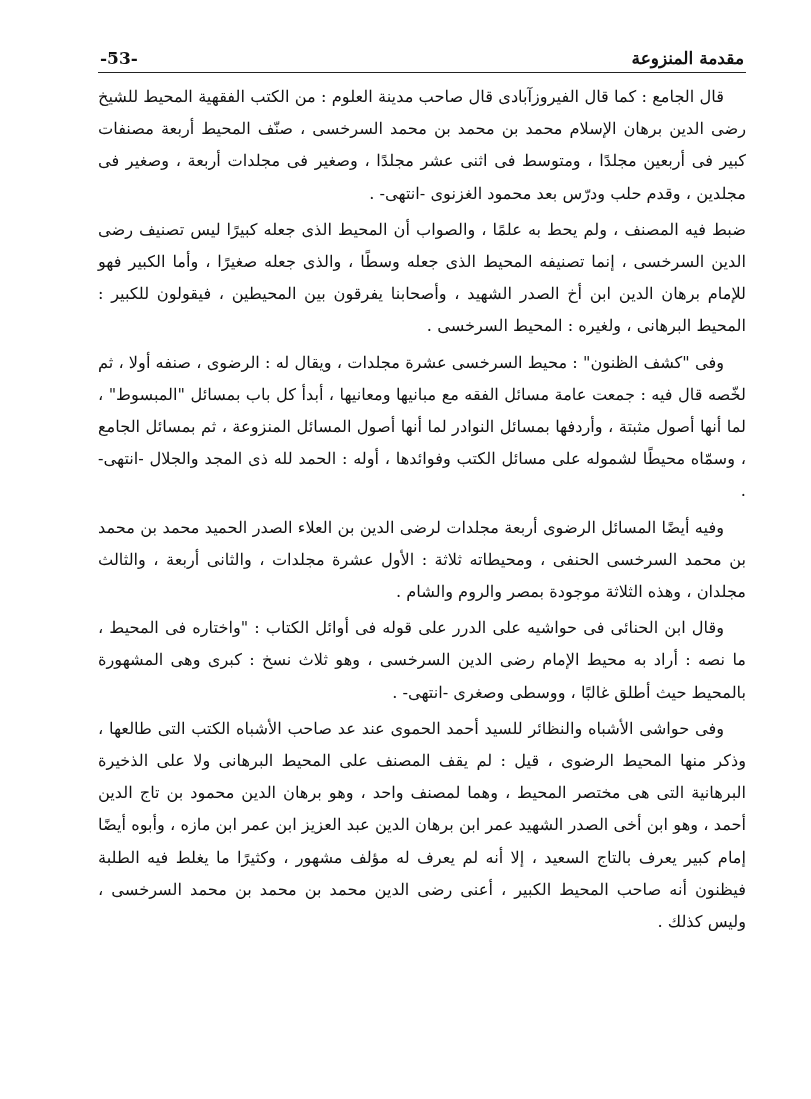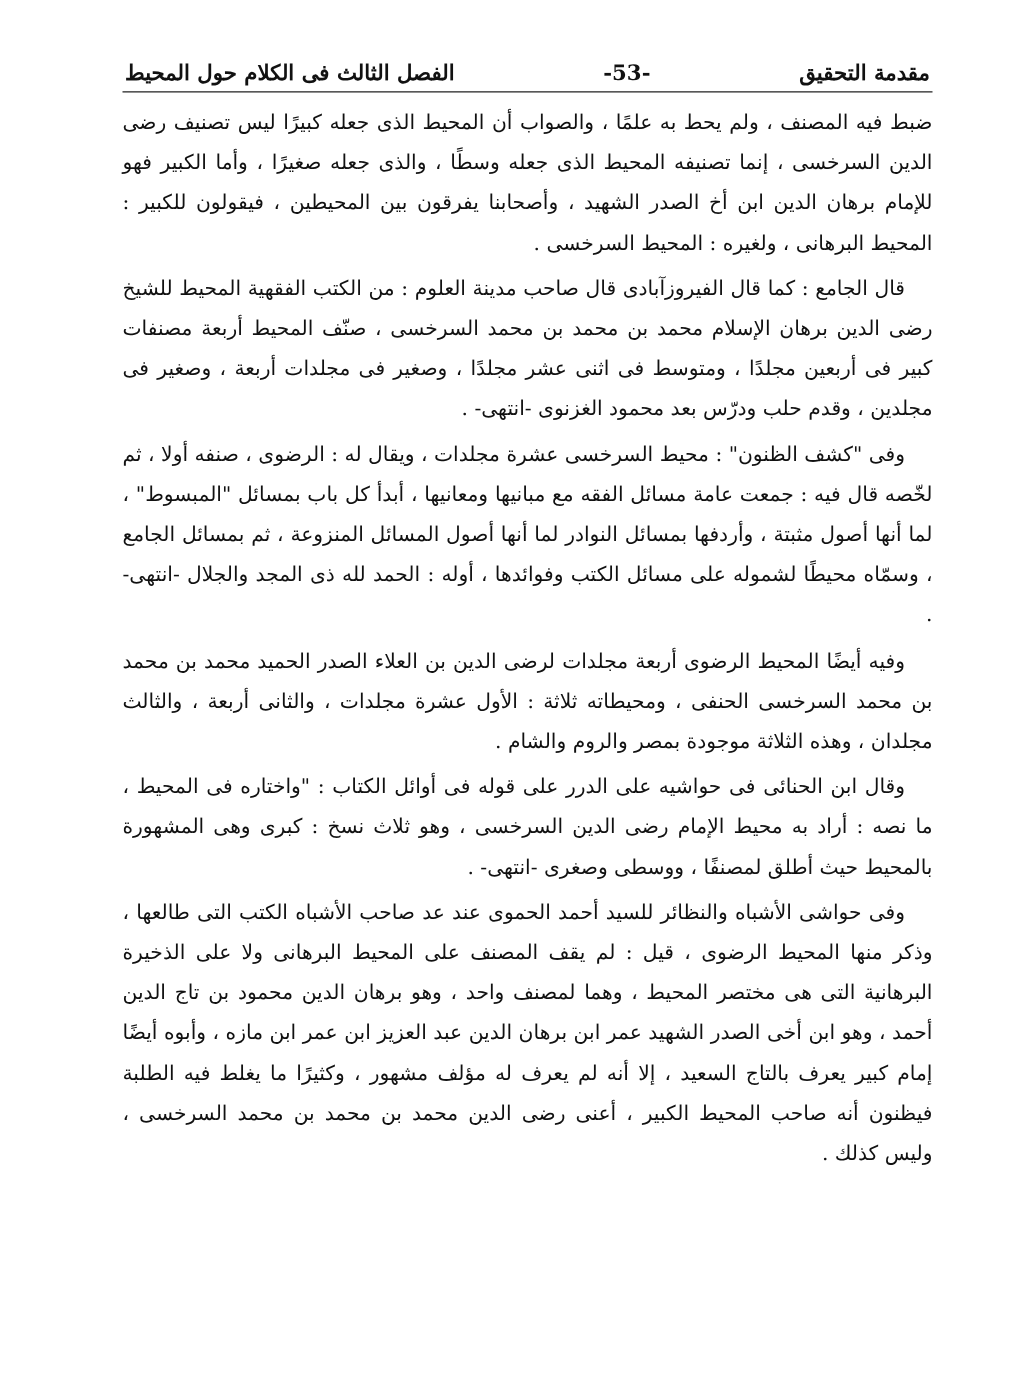--- a/index.html
+++ b/index.html
@@ -20,24 +20,23 @@
     text-align-last: right; margin: 0 0 4px 0;
   }
   .para.indent { text-indent: 22px; }
   .para.last { text-align-last: right; }
 </style>
 </head>
 <body>
 
 <div class="page">
   <div class="header">
-    <span>مقدمة التحقيق</span>
+    <span>مقدمة المنزوعة</span>
     <span class="pnum">-53-</span>
-    <span>الفصل الثالث فى الكلام حول المحيط</span>
   </div>
 
+  <p class="para indent">قال الجامع : كما قال الفيروزآبادى قال صاحب مدينة العلوم : من الكتب الفقهية المحيط للشيخ رضى الدين برهان الإسلام محمد بن محمد بن محمد السرخسى ، صنّف المحيط أربعة مصنفات كبير فى أربعين مجلدًا ، ومتوسط فى اثنى عشر مجلدًا ، وصغير فى مجلدات أربعة ، وصغير فى مجلدين ، وقدم حلب ودرّس بعد محمود الغزنوى -انتهى- .</p>
   <p class="para">ضبط فيه المصنف ، ولم يحط به علمًا ، والصواب أن المحيط الذى جعله كبيرًا ليس تصنيف رضى الدين السرخسى ، إنما تصنيفه المحيط الذى جعله وسطًا ، والذى جعله صغيرًا ، وأما الكبير فهو للإمام برهان الدين ابن أخ الصدر الشهيد ، وأصحابنا يفرقون بين المحيطين ، فيقولون للكبير : المحيط البرهانى ، ولغيره : المحيط السرخسى .</p>
-  <p class="para indent">قال الجامع : كما قال الفيروزآبادى قال صاحب مدينة العلوم : من الكتب الفقهية المحيط للشيخ رضى الدين برهان الإسلام محمد بن محمد بن محمد السرخسى ، صنّف المحيط أربعة مصنفات كبير فى أربعين مجلدًا ، ومتوسط فى اثنى عشر مجلدًا ، وصغير فى مجلدات أربعة ، وصغير فى مجلدين ، وقدم حلب ودرّس بعد محمود الغزنوى -انتهى- .</p>
   <p class="para indent">وفى "كشف الظنون" : محيط السرخسى عشرة مجلدات ، ويقال له : الرضوى ، صنفه أولا ، ثم لخّصه قال فيه : جمعت عامة مسائل الفقه مع مبانيها ومعانيها ، أبدأ كل باب بمسائل "المبسوط" ، لما أنها أصول مثبتة ، وأردفها بمسائل النوادر لما أنها أصول المسائل المنزوعة ، ثم بمسائل الجامع ، وسمّاه محيطًا لشموله على مسائل الكتب وفوائدها ، أوله : الحمد لله ذى المجد والجلال -انتهى- .</p>
-  <p class="para indent">وفيه أيضًا المحيط الرضوى أربعة مجلدات لرضى الدين بن العلاء الصدر الحميد محمد بن محمد بن محمد السرخسى الحنفى ، ومحيطاته ثلاثة : الأول عشرة مجلدات ، والثانى أربعة ، والثالث مجلدان ، وهذه الثلاثة موجودة بمصر والروم والشام .</p>
-  <p class="para indent">وقال ابن الحنائى فى حواشيه على الدرر على قوله فى أوائل الكتاب : "واختاره فى المحيط ، ما نصه : أراد به محيط الإمام رضى الدين السرخسى ، وهو ثلاث نسخ : كبرى وهى المشهورة بالمحيط حيث أطلق لمصنفًا ، ووسطى وصغرى -انتهى- .</p>
+  <p class="para indent">وفيه أيضًا المسائل الرضوى أربعة مجلدات لرضى الدين بن العلاء الصدر الحميد محمد بن محمد بن محمد السرخسى الحنفى ، ومحيطاته ثلاثة : الأول عشرة مجلدات ، والثانى أربعة ، والثالث مجلدان ، وهذه الثلاثة موجودة بمصر والروم والشام .</p>
+  <p class="para indent">وقال ابن الحنائى فى حواشيه على الدرر على قوله فى أوائل الكتاب : "واختاره فى المحيط ، ما نصه : أراد به محيط الإمام رضى الدين السرخسى ، وهو ثلاث نسخ : كبرى وهى المشهورة بالمحيط حيث أطلق غالبًا ، ووسطى وصغرى -انتهى- .</p>
   <p class="para indent">وفى حواشى الأشباه والنظائر للسيد أحمد الحموى عند عد صاحب الأشباه الكتب التى طالعها ، وذكر منها المحيط الرضوى ، قيل : لم يقف المصنف على المحيط البرهانى ولا على الذخيرة البرهانية التى هى مختصر المحيط ، وهما لمصنف واحد ، وهو برهان الدين محمود بن تاج الدين أحمد ، وهو ابن أخى الصدر الشهيد عمر ابن برهان الدين عبد العزيز ابن عمر ابن مازه ، وأبوه أيضًا إمام كبير يعرف بالتاج السعيد ، إلا أنه لم يعرف له مؤلف مشهور ، وكثيرًا ما يغلط فيه الطلبة فيظنون أنه صاحب المحيط الكبير ، أعنى رضى الدين محمد بن محمد بن محمد السرخسى ، وليس كذلك .</p>
 </div>
 
 </body></html>

